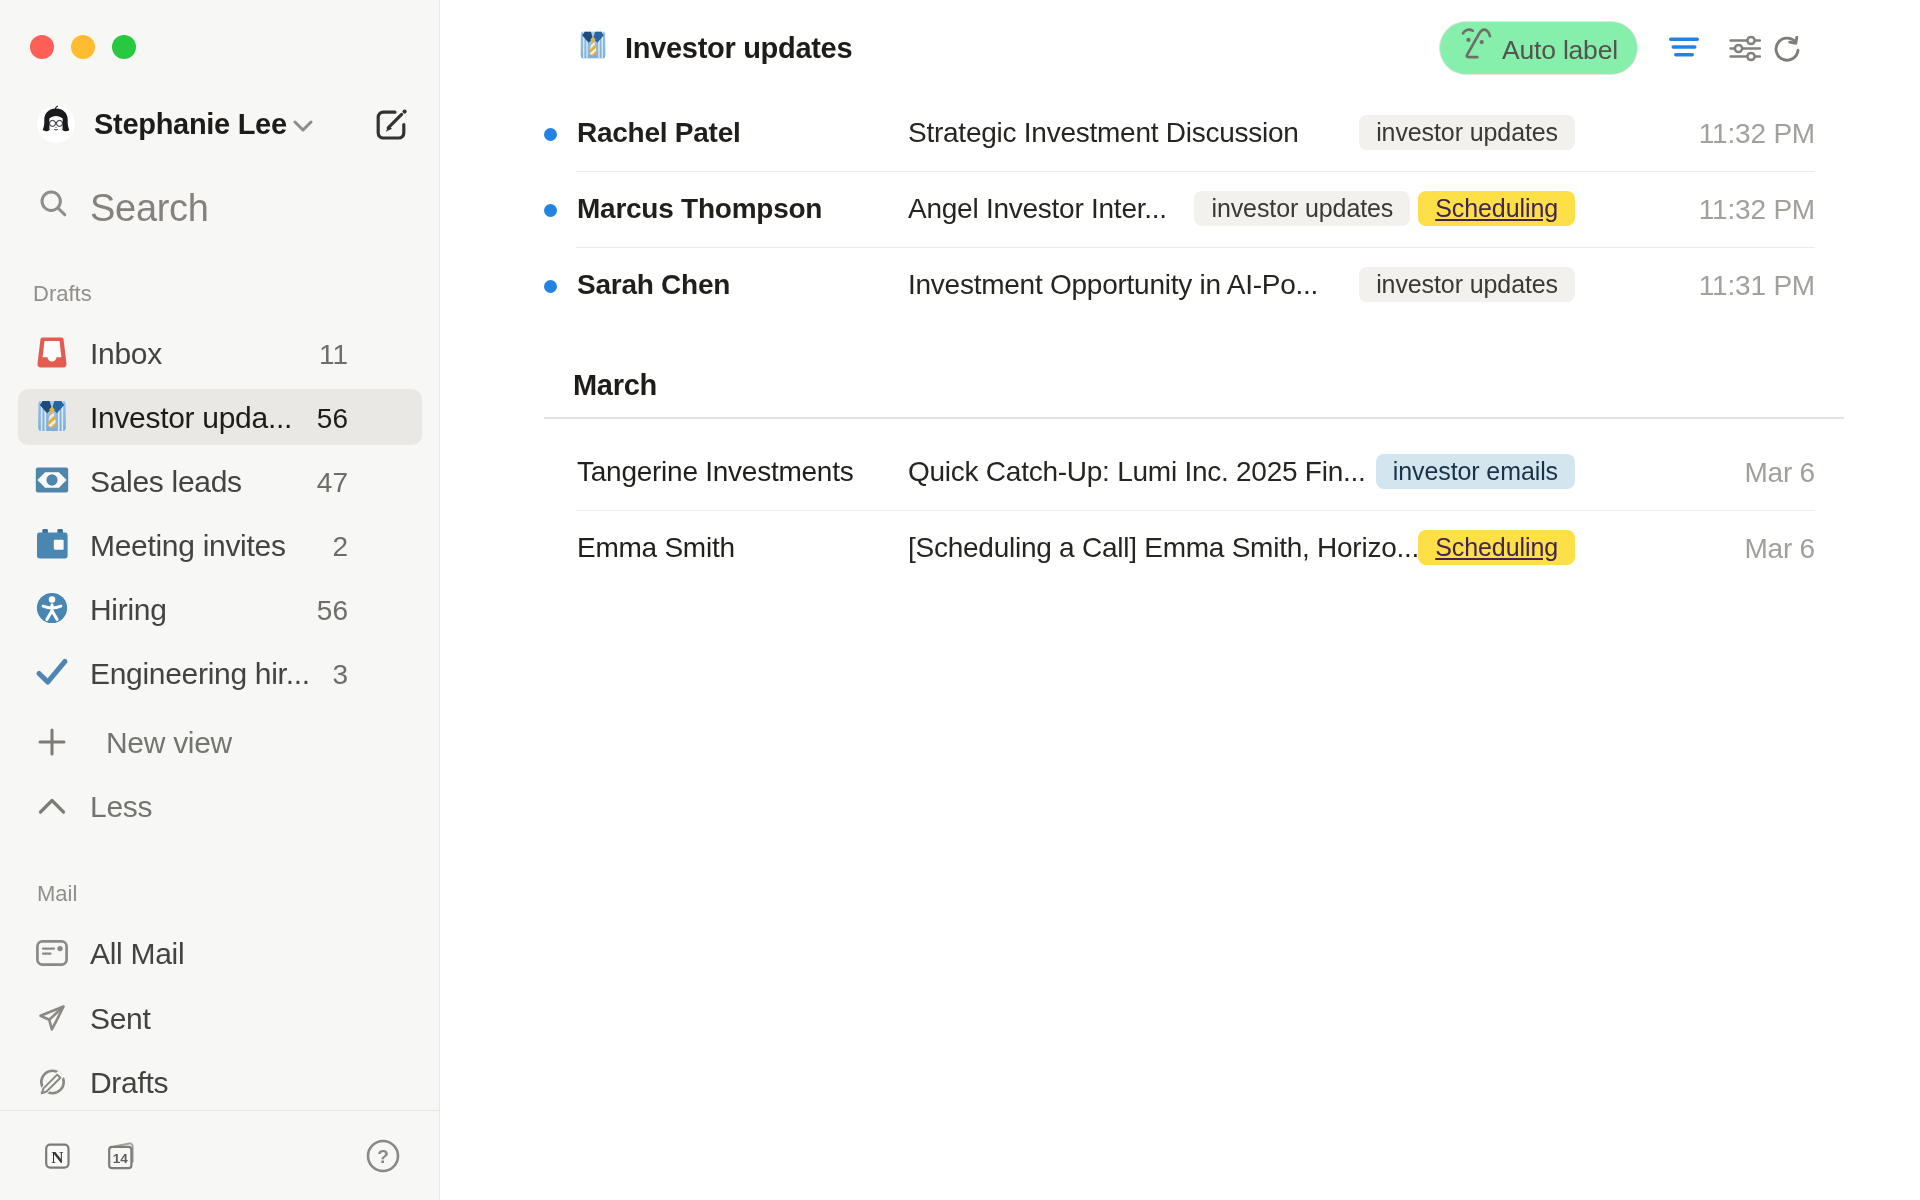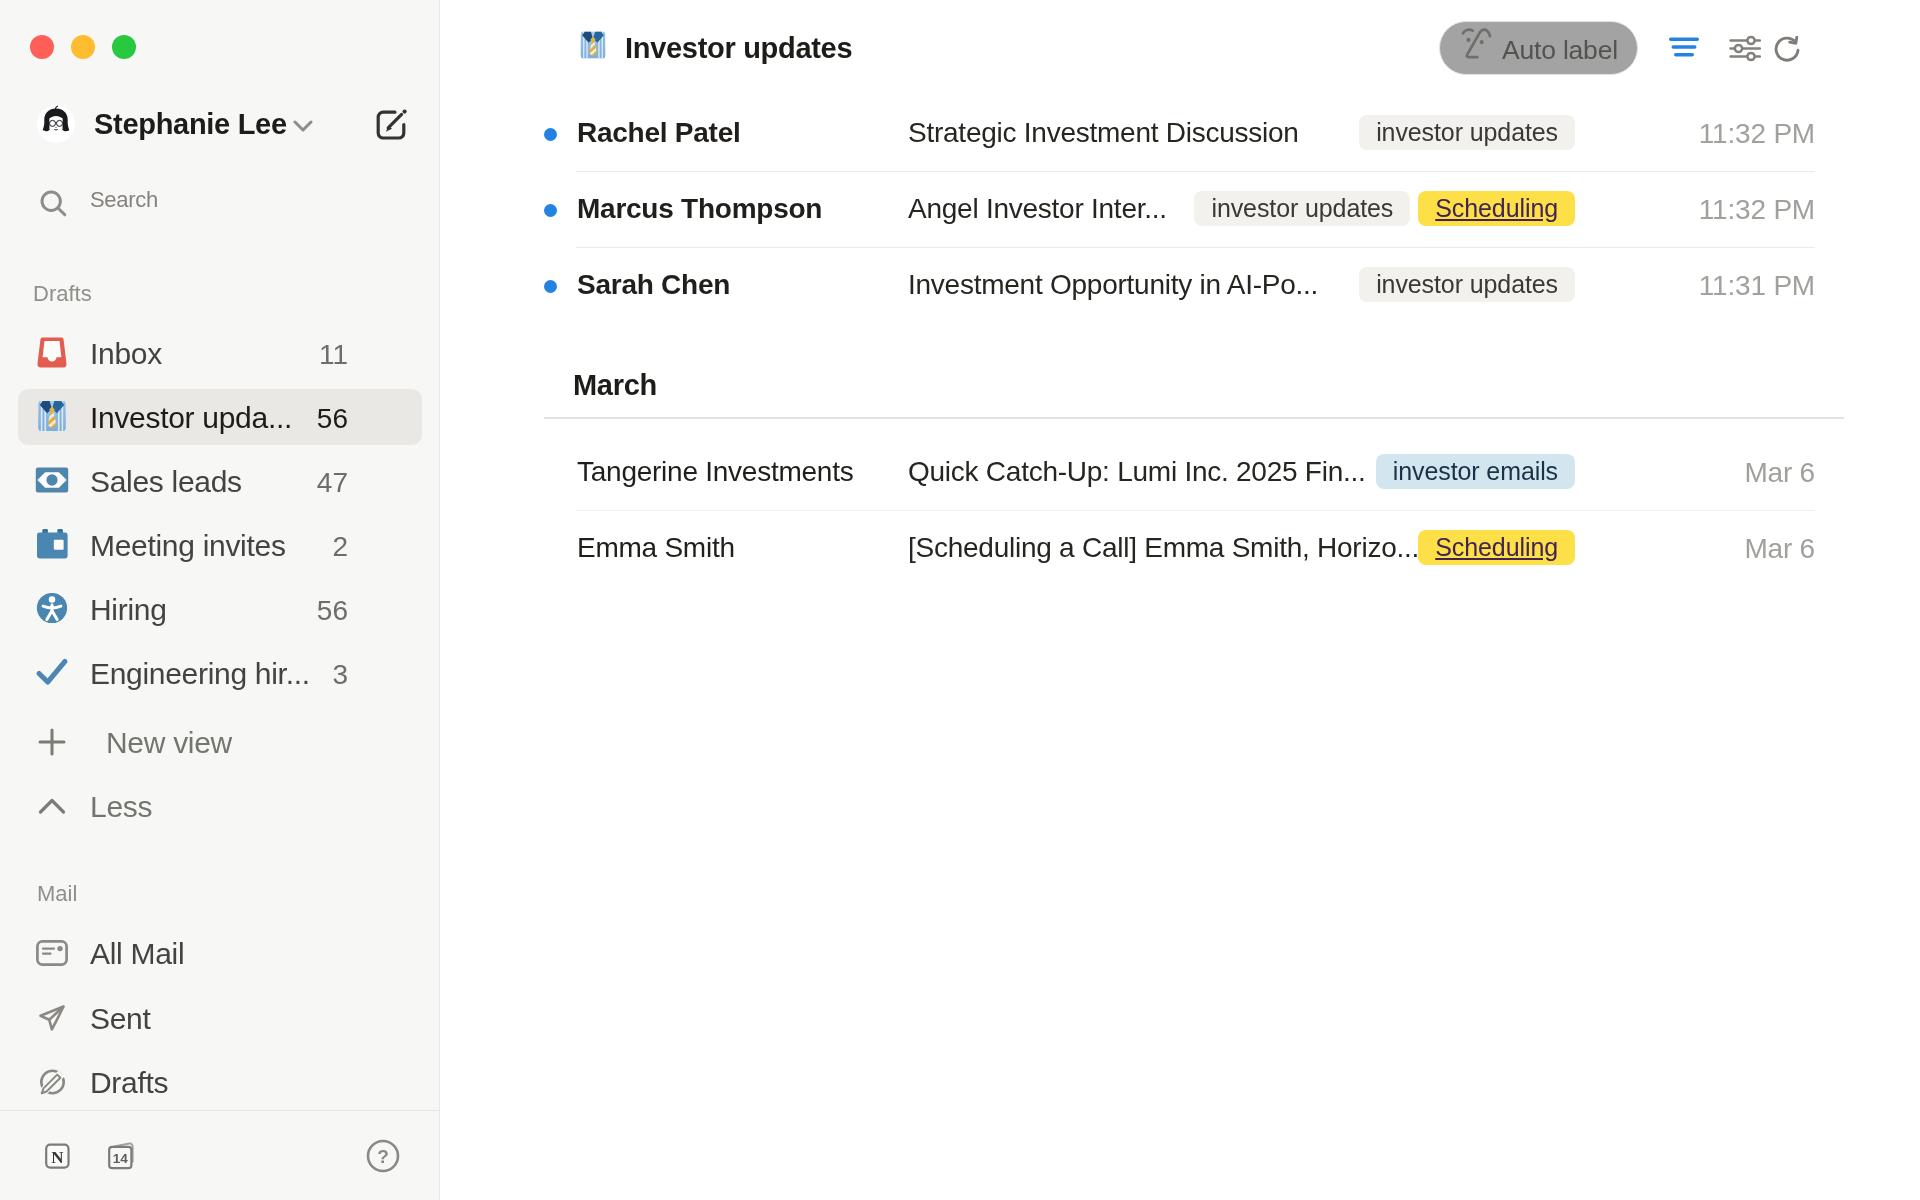--- a/index.html
+++ b/index.html
@@ -3,33 +3,33 @@
 <meta charset="utf-8">
 <style>
 * { margin:0; padding:0; box-sizing:border-box; }
 html,body { width:1920px; height:1200px; overflow:hidden; }
 body { font-family:"Liberation Sans", sans-serif; background:#ffffff; position:relative; }
 .abs { position:absolute; }
 
 #sidebar { position:absolute; left:0; top:0; width:440px; height:1200px; background:#f7f7f5; border-right:1px solid #e9e8e5; }
 .tl { position:absolute; top:35px; width:24px; height:24px; border-radius:50%; }
 #name { position:absolute; left:94px; top:108px; font-size:29px; font-weight:700; color:#1d1c18; letter-spacing:-0.3px; }
-#searchtxt { position:absolute; left:90px; top:187px; font-size:22px; color:#85827d; letter-spacing:-0.3px; }
+#searchtxt { position:absolute; left:90px; top:187px; font-size:38px; color:#85827d; letter-spacing:-0.3px; }
 .sechead { position:absolute; font-size:22px; color:#918f8a; font-weight:400; letter-spacing:0; }
 .item { position:absolute; left:0; width:390px; height:64px; }
 .item .ic { position:absolute; left:37px; top:17px; width:30px; height:30px; }
 .item .lbl { position:absolute; left:90px; top:16px; font-size:30px; color:#45433f; letter-spacing:-0.3px; white-space:nowrap; }
 .item .cnt { position:absolute; right:42px; top:18px; font-size:28px; color:#6f6d68; }
 .pill { position:absolute; left:18px; top:4px; width:404px; height:56px; background:#e9e8e4; border-radius:10px; }
 .item.sel .lbl { color:#1d1c18; }
 .item.sel .cnt { color:#1d1c18; }
 
 #main { position:absolute; left:441px; top:0; width:1479px; height:1200px; background:#ffffff; }
 #title { position:absolute; left:184px; top:32px; font-size:29px; font-weight:700; color:#1d1c18; letter-spacing:-0.3px; }
-#autolabel { position:absolute; left:998px; top:21px; width:199px; height:54px; border:1.5px solid #e5e3df; border-radius:27px; background:#a3a3a3; }
+#autolabel { position:absolute; left:998px; top:21px; width:199px; height:54px; border:1.5px solid #e5e3df; border-radius:27px; background:#86efac; }
 #autolabel span { position:absolute; left:62px; top:13px; font-size:26.5px; color:#55534f; letter-spacing:-0.2px; }
 .row { position:absolute; left:103px; width:1300px; height:76px; }
 .dot { position:absolute; left:-0.5px; top:31.5px; width:13px; height:13px; border-radius:50%; background:#2383e2; }
 .sender { position:absolute; left:33px; top:21px; font-size:28px; color:#211f1b; letter-spacing:-0.25px; white-space:nowrap; }
 .bold { font-weight:700; }
 .subj { position:absolute; left:364px; top:21px; font-size:28px; color:#27251f; letter-spacing:-0.25px; white-space:nowrap; }
 .chips { position:absolute; right:269px; top:18.5px; display:flex; gap:8px; }
 .chip { height:35px; line-height:35px; border-radius:8px; padding:0 17px; font-size:25px; white-space:nowrap; letter-spacing:-0.1px; }
 .chip.gray { background:#f2f1ee; color:#3b3935; }
 .chip.purple { background:#fde047; color:#412454;text-decoration:underline; }

